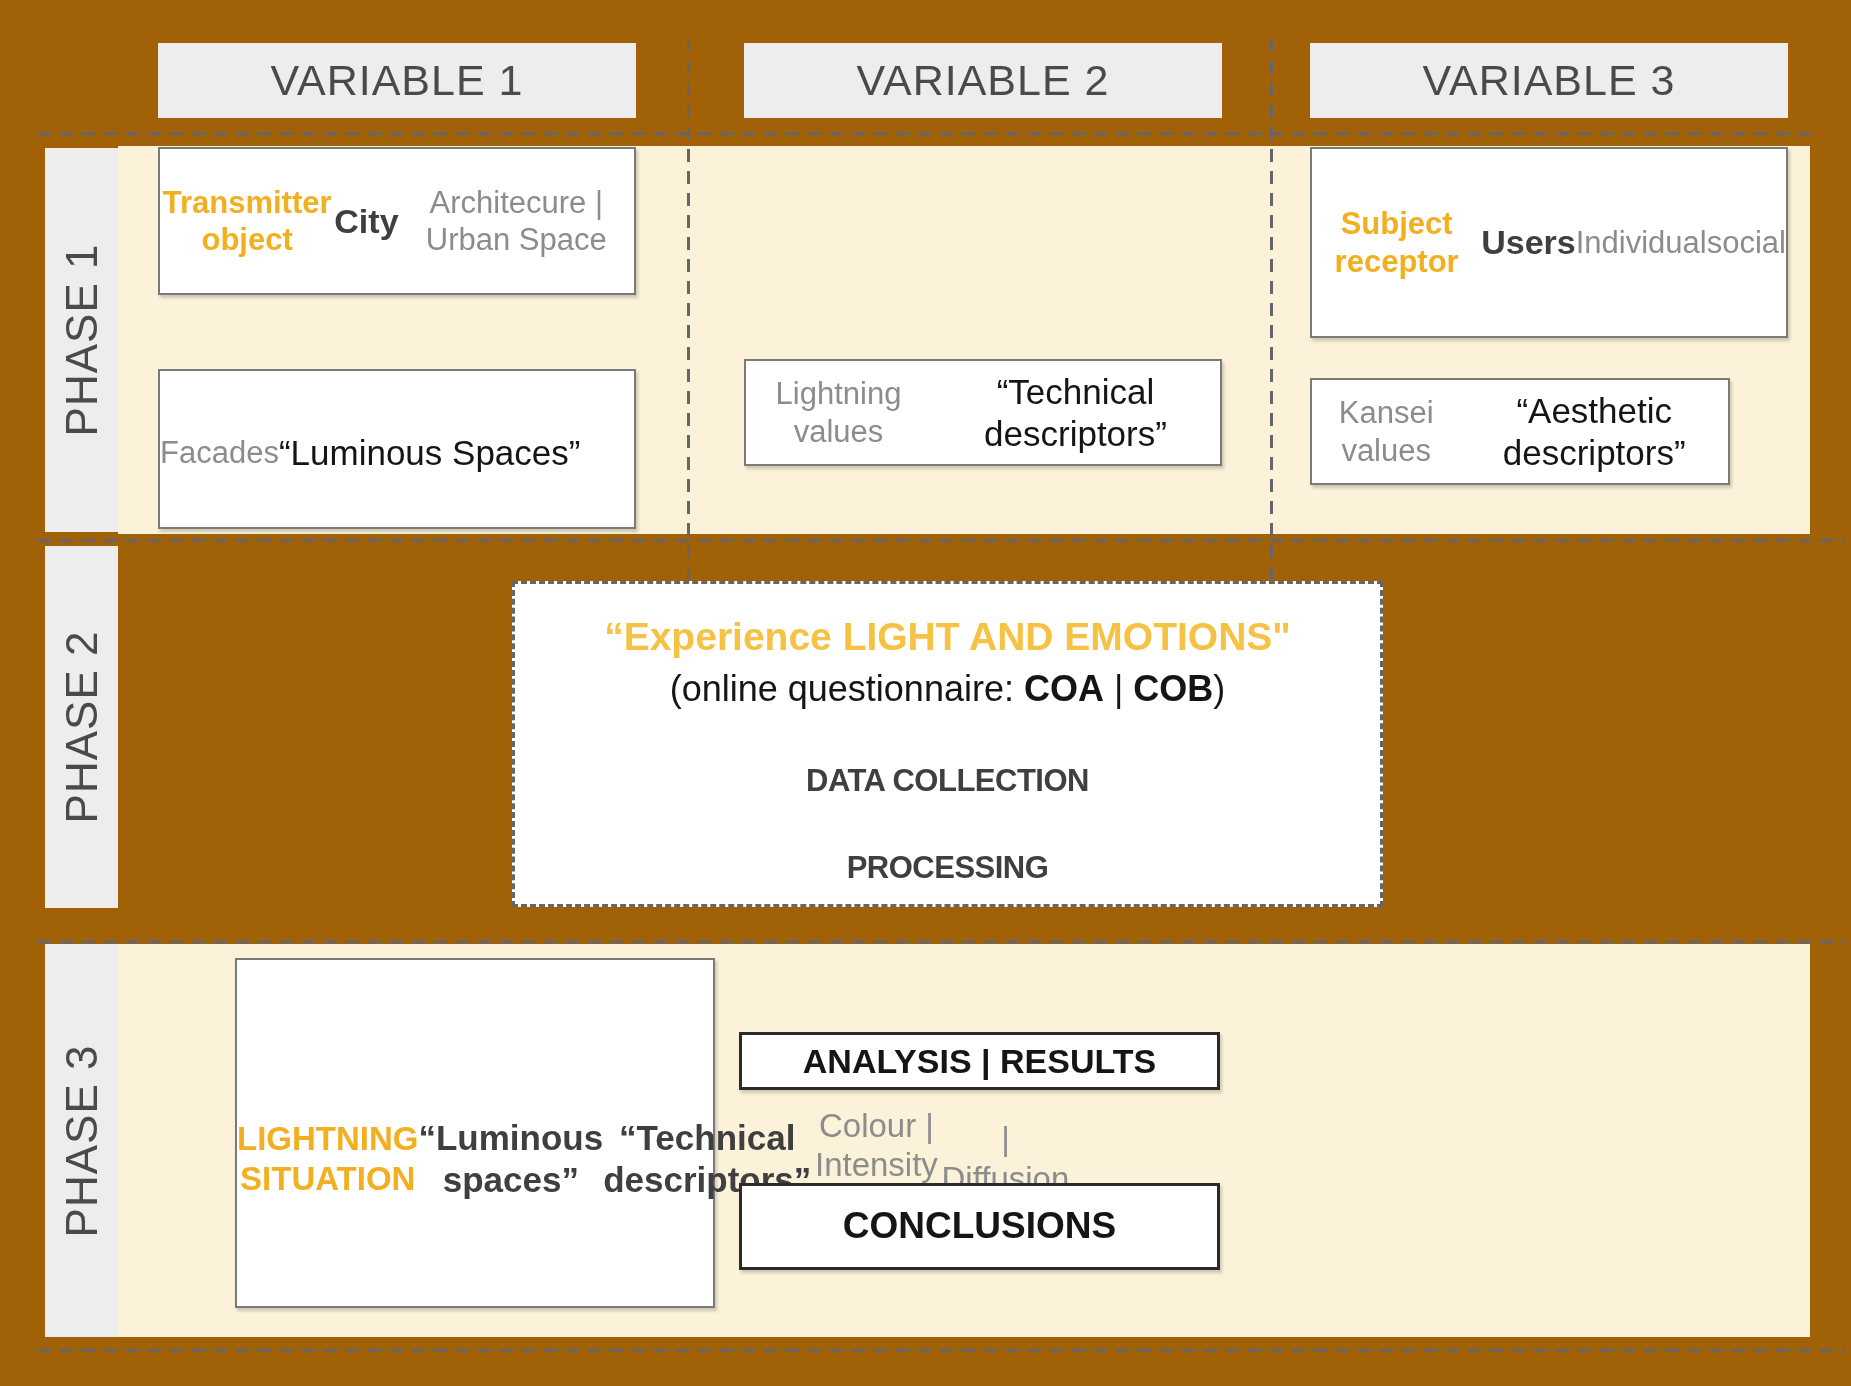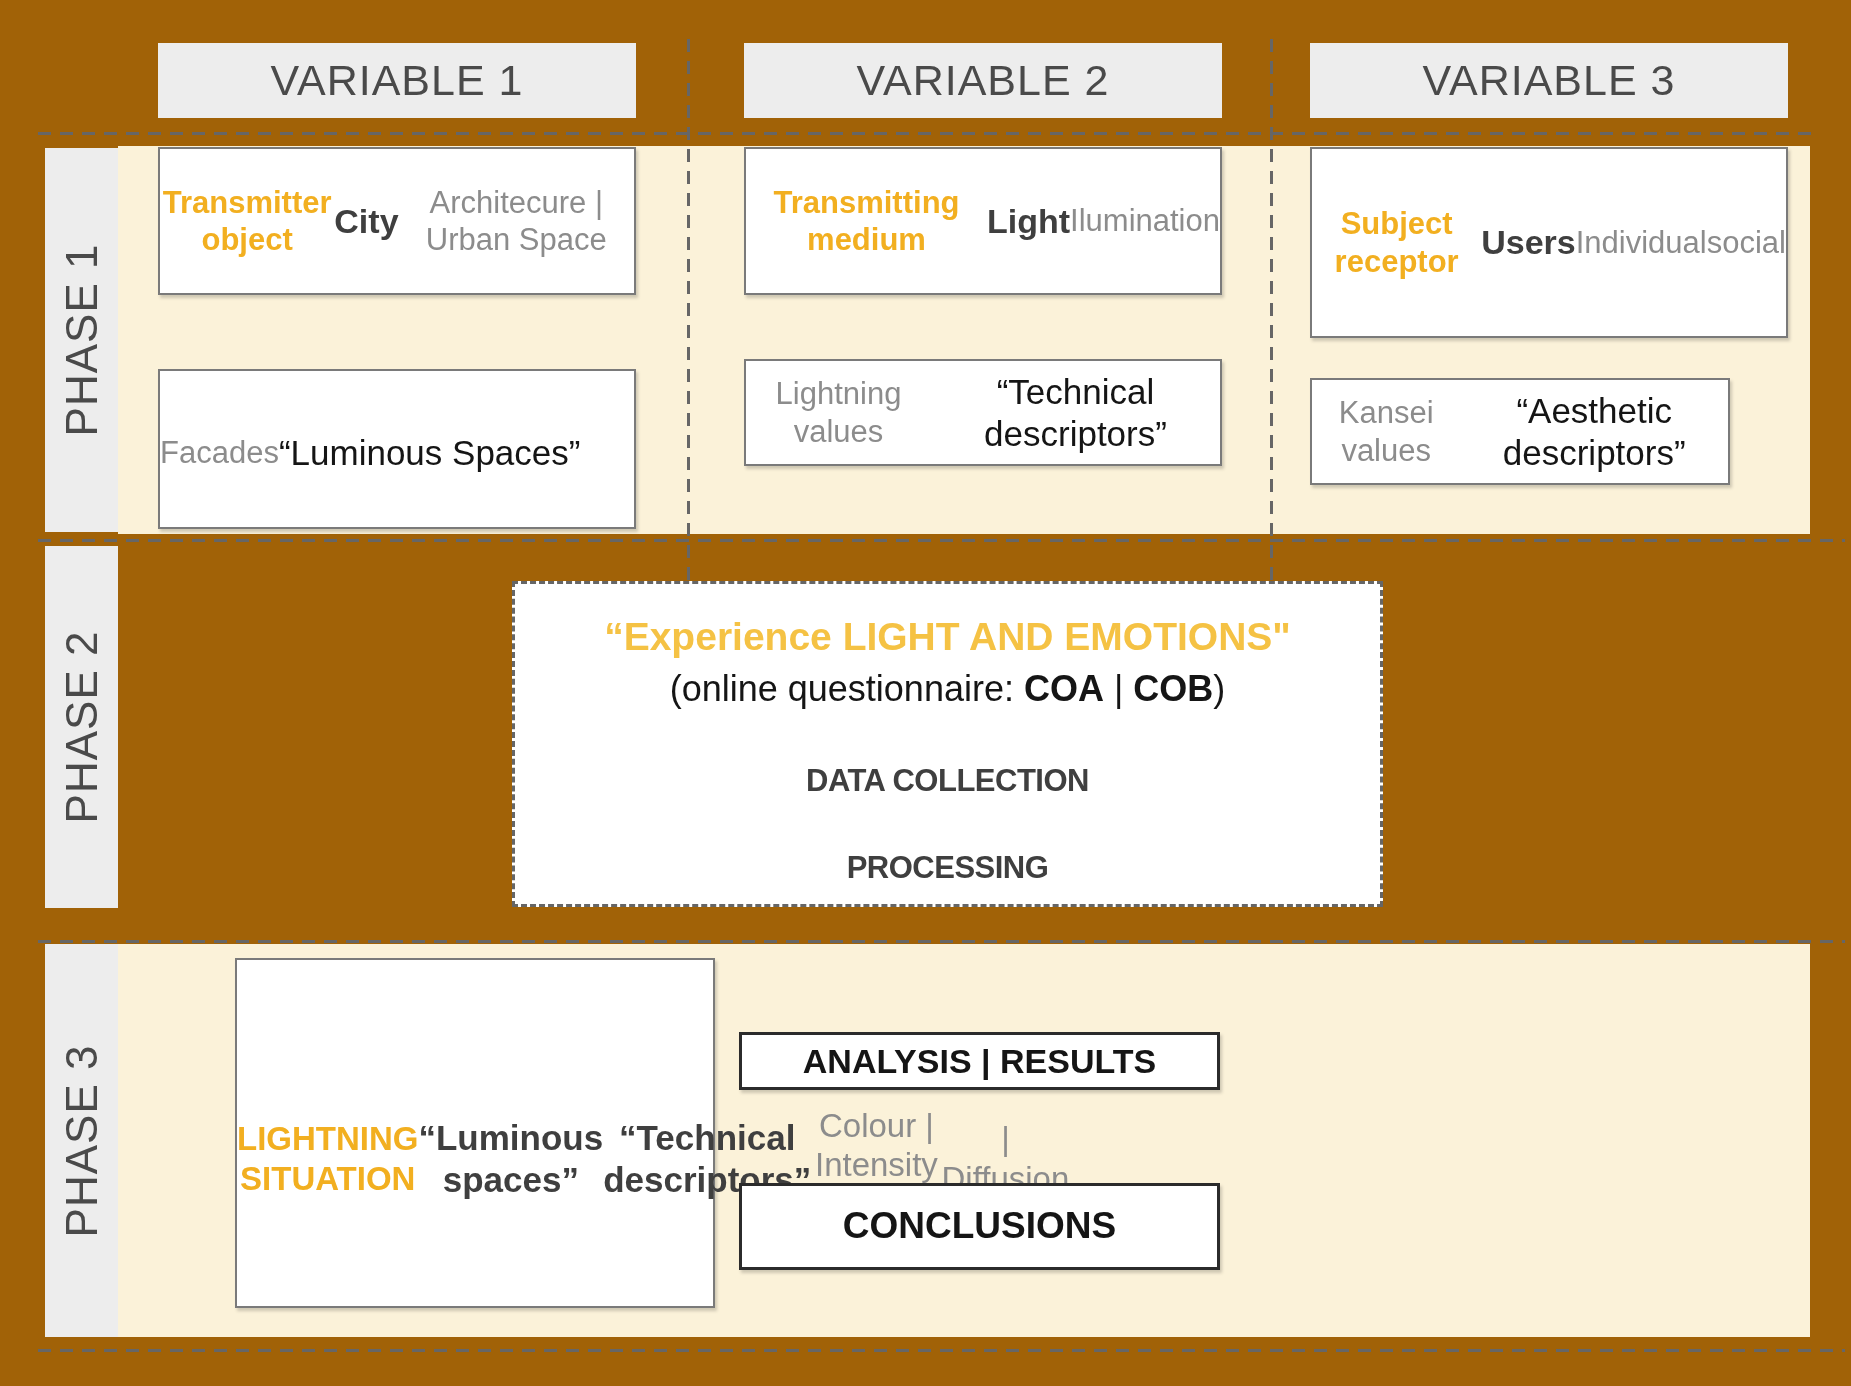--- a/index.html
+++ b/index.html
@@ -136,25 +136,20 @@
   <div class="phase-strip" style="left:45px; top:944px; height:393px">
     <span class="phase-label">PHASE 3</span>
   </div>
 
   <div class="wbox" style="left:158px; top:147px; width:478px; height:148px">
     <div class="line bold t-accent fs31">Transmitter object</div>
     <div class="line bold t-dark fs34">City</div>
     <div class="line t-gray fs31">Architecure | Urban Space</div>
   </div>
 
-  <div class="wbox" style="left:744px; top:147px; width:478px; height:148px">
-    <div class="line bold t-accent fs31">Transmitting medium</div>
-    <div class="line bold t-dark fs34">Light</div>
-    <div class="line t-gray fs31">Ilumination</div>
-  </div>
 
   <div class="wbox" style="left:1310px; top:147px; width:478px; height:191px">
     <div class="line bold t-accent fs31">Subject receptor</div>
     <div class="line bold t-dark fs34">Users</div>
     <div class="line t-gray fs31">Individual</div>
     <div class="line t-gray fs31">social</div>
   </div>
 
   <div class="wbox top-align" style="left:158px; top:369px; width:478px; height:160px; padding-top:8px">
     <div class="line t-gray fs31">Facades</div>

